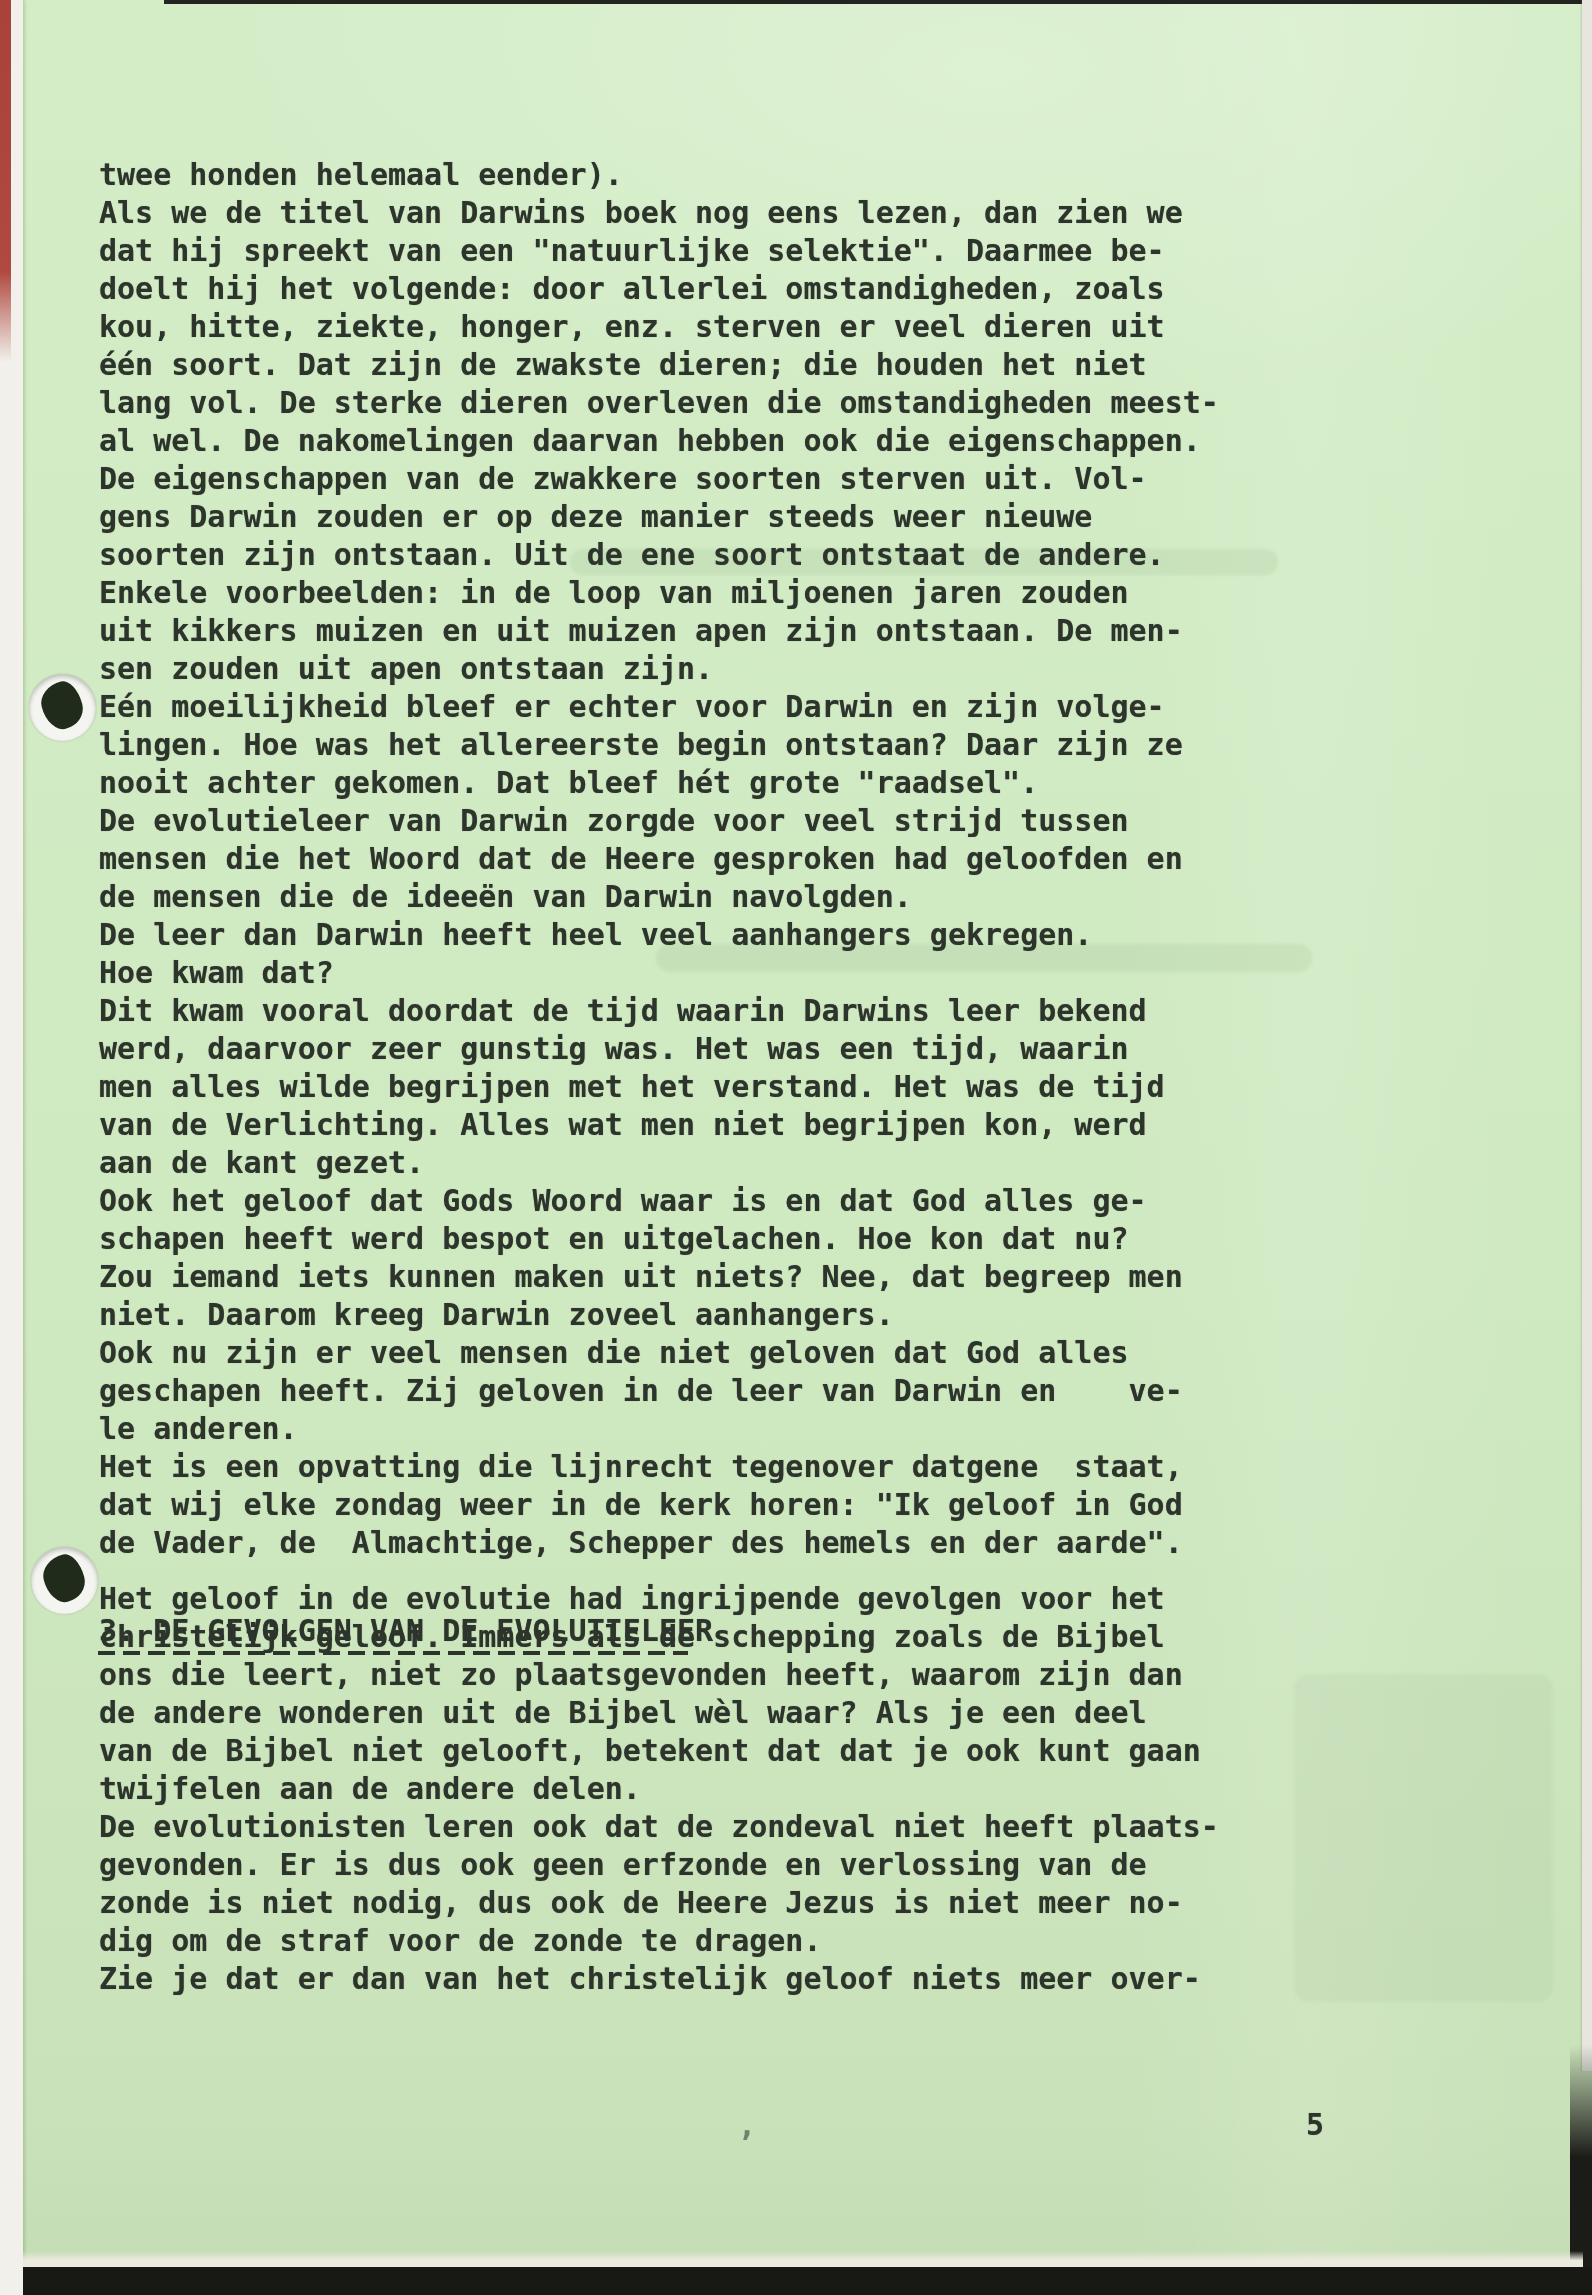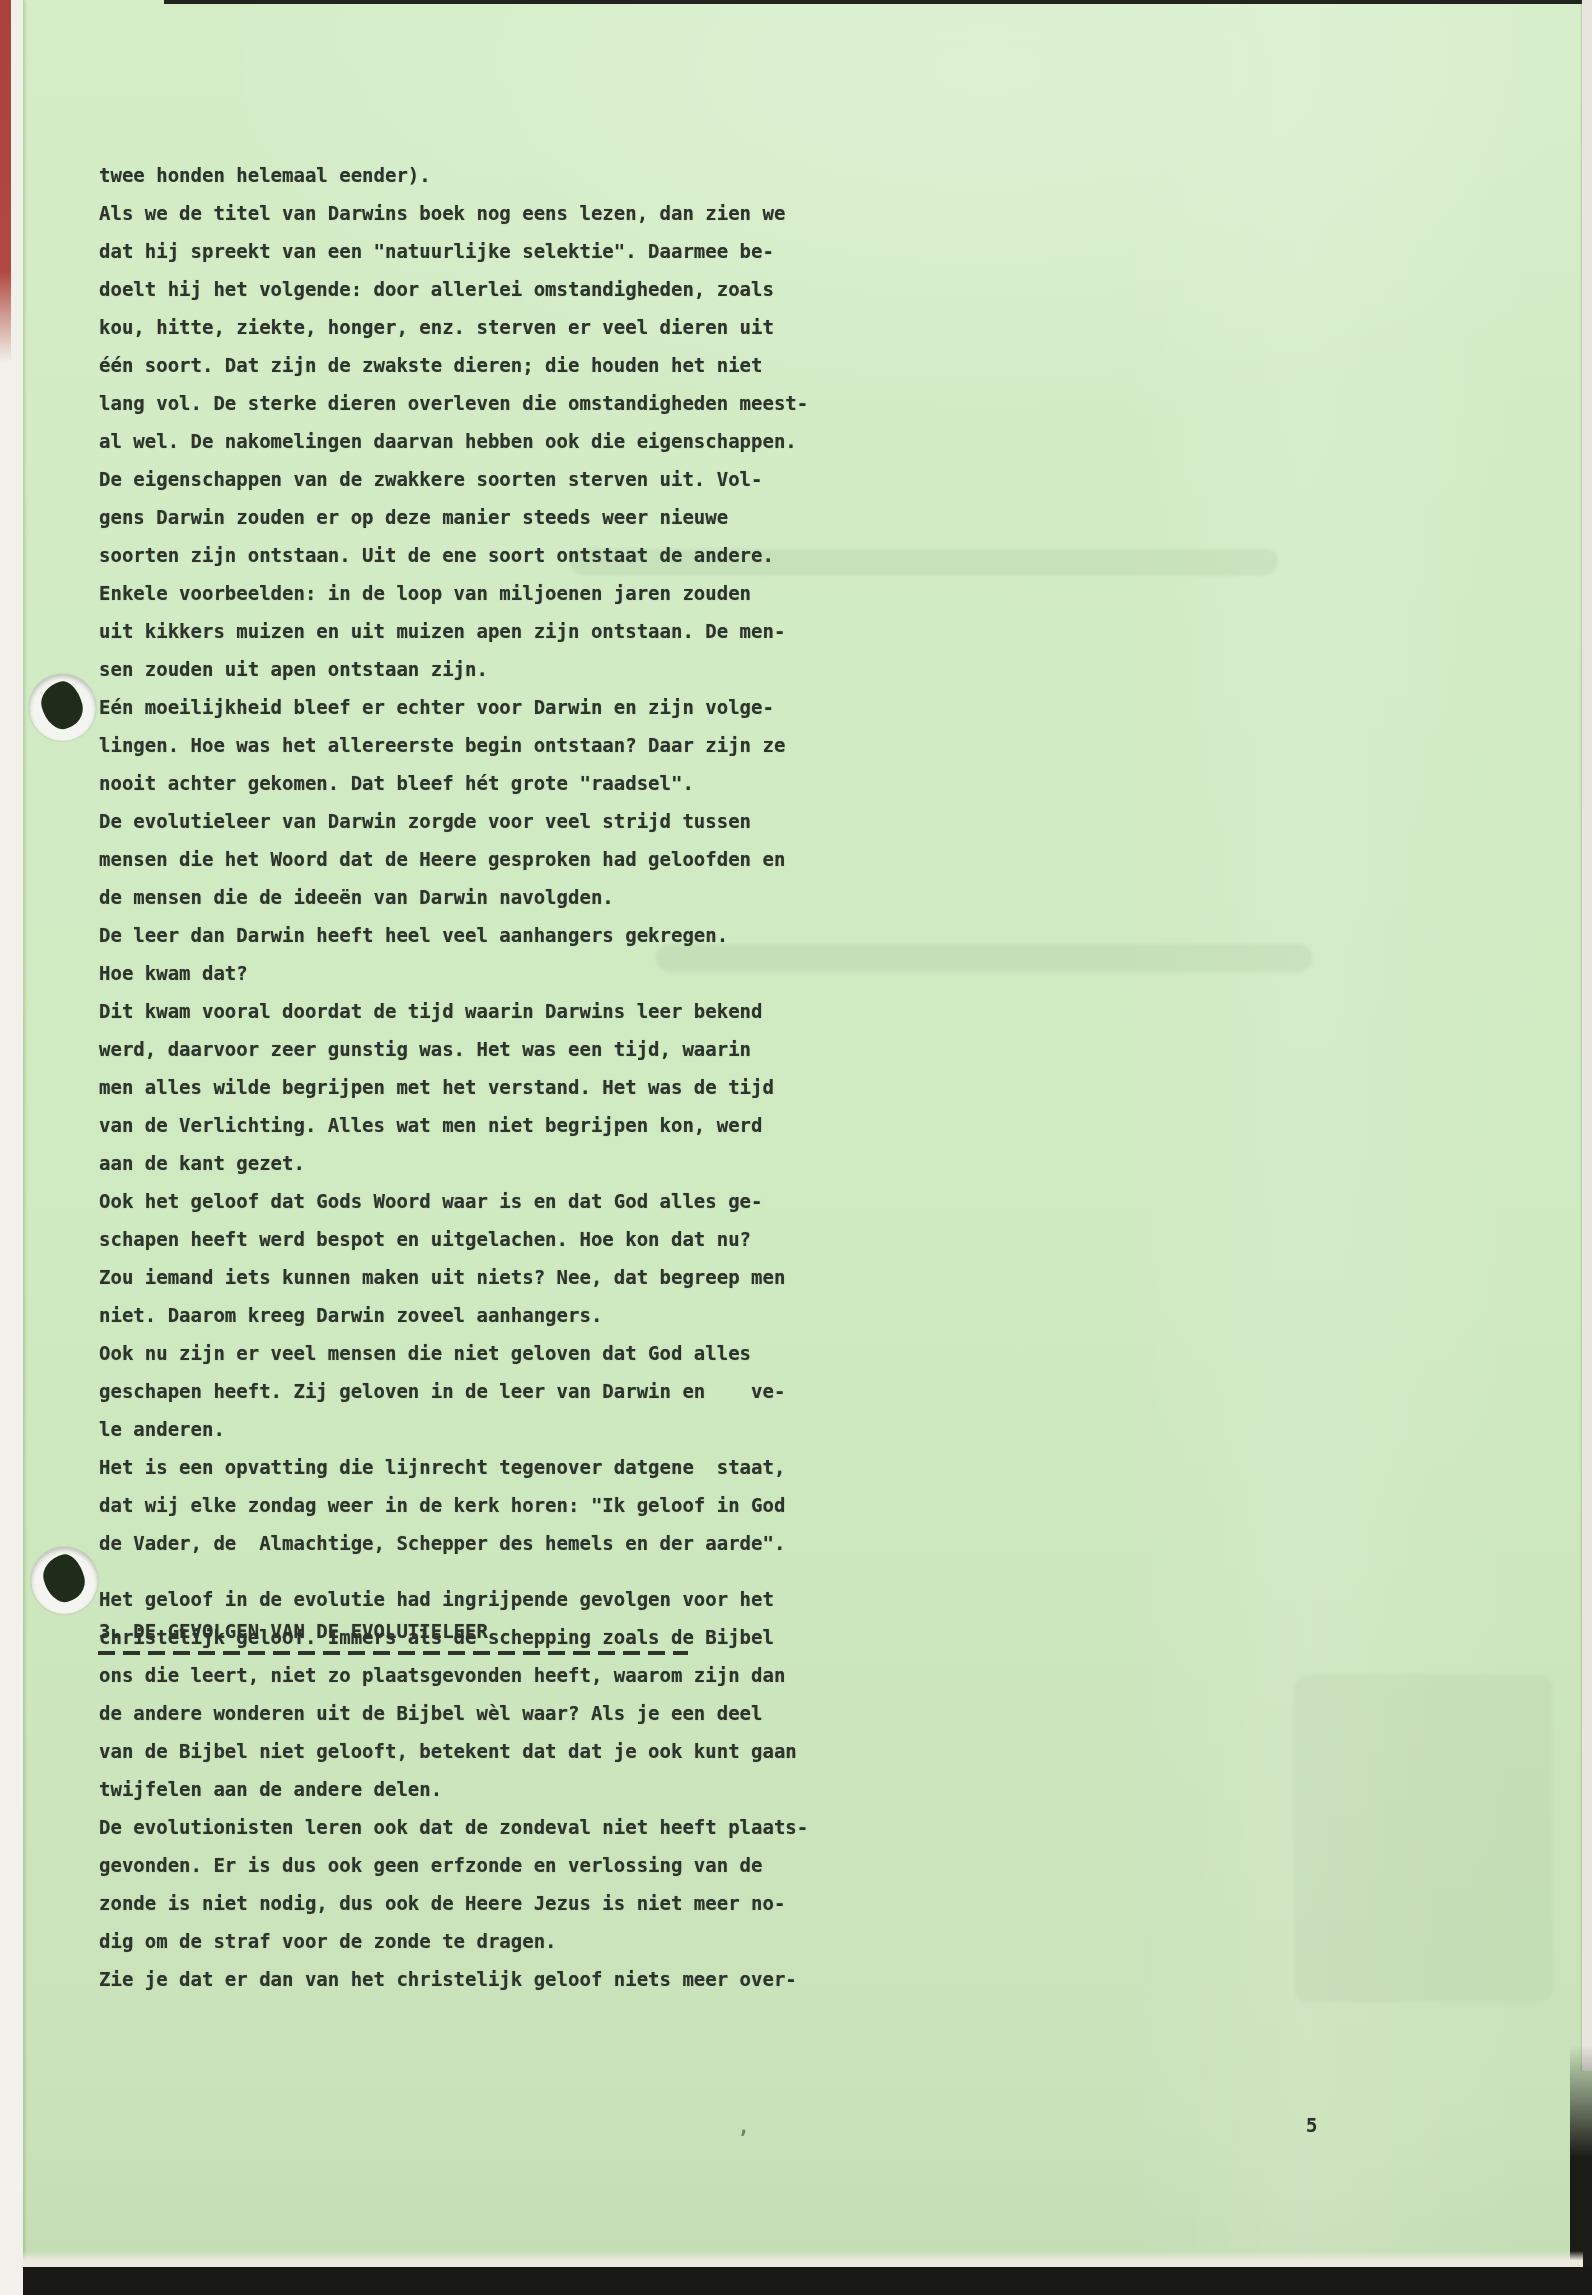--- a/index.html
+++ b/index.html
@@ -34,21 +34,21 @@
   .hole{position:absolute;width:67px;height:67px;border-radius:50%;
     background:#f4f4f0;box-shadow:inset 0 2.6px 4.3px rgba(0,0,0,0.22), 0 0 1.7px rgba(120,140,110,0.5);}
   .hole .blob{position:absolute;left:13px;top:7.8px;width:40px;height:47px;
     background:#202b1b;border-radius:62% 38% 55% 45% / 42% 58% 42% 58%;
     transform:rotate(-14deg);}
   .hole.h1{left:28.5px;top:674px;}
   .hole.h2{left:31px;top:1547px;}
   
   .typed{
     position:absolute;left:99px;
-    font-size:19px;line-height:38px;font-weight:bold;
+    font-size:30px;line-height:38px;font-weight:bold;
     color:#2d342c;text-shadow:0 0 0.9px rgba(45,52,44,0.45);
     white-space:pre;
   }
   .text-line{white-space:pre;}
   #para1{top:156px;}
   #heading{top:1612px;}
   #heading-underline{
     position:absolute;left:98px;top:1651px;width:590px;height:4.3px;
     background:repeating-linear-gradient(90deg,#2d342c 0px,#2d342c 17.3px,rgba(0,0,0,0) 17.3px,rgba(0,0,0,0) 25px);
   }

